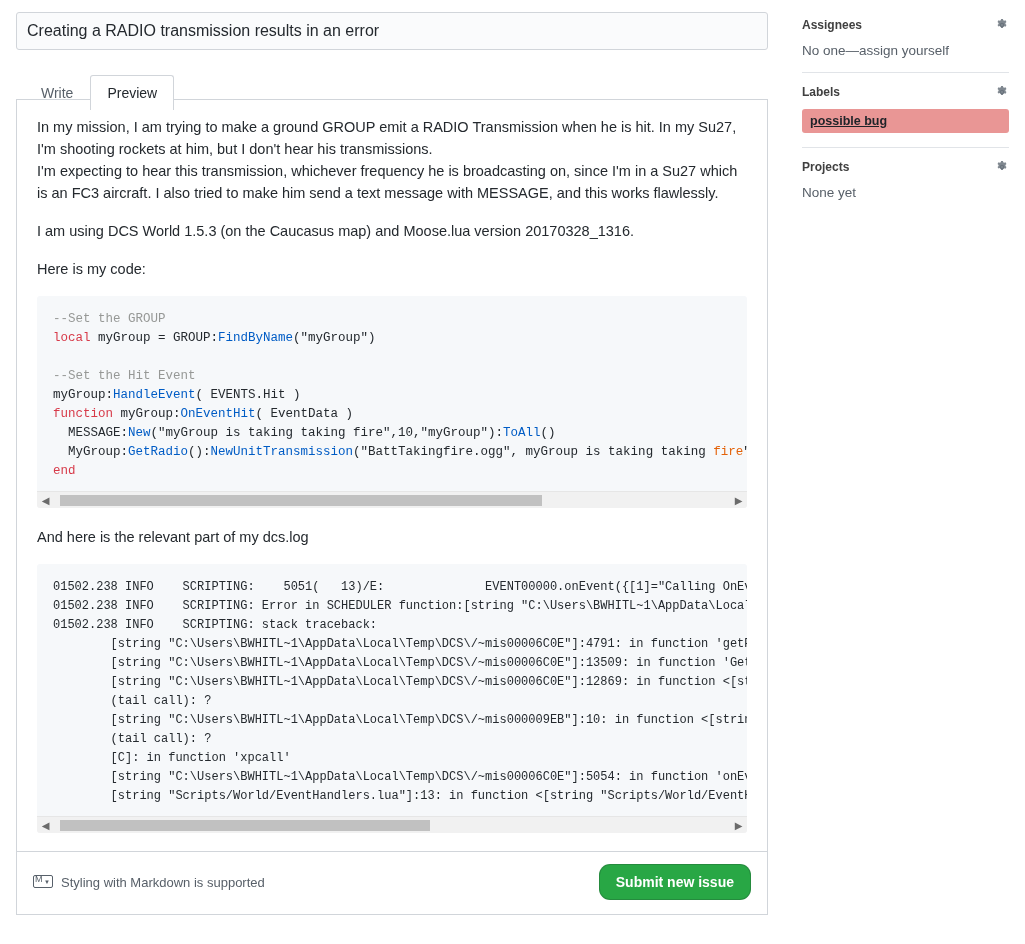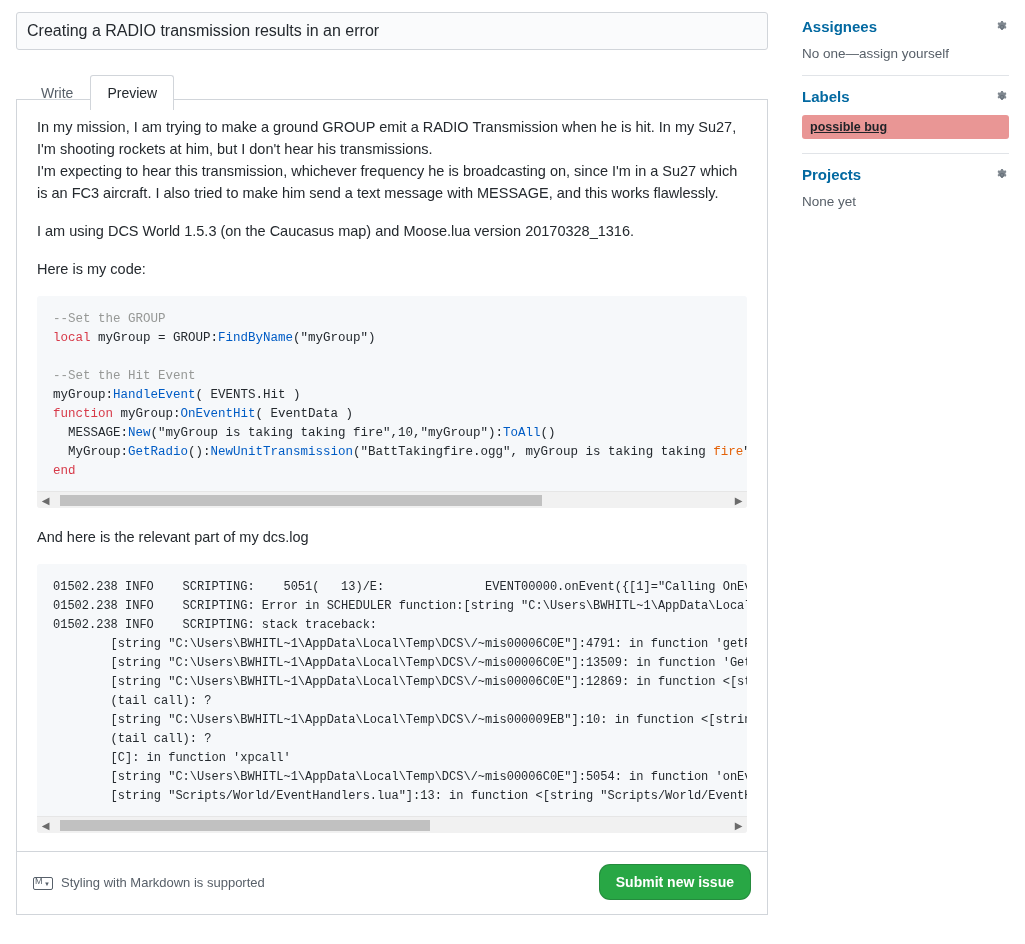--- a/index.html
+++ b/index.html
@@ -155,21 +155,21 @@
     border: 1px solid #d1d5da;
     border-top: none;
     padding: 12px 16px 14px 16px;
     display: flex;
     align-items: center;
     justify-content: space-between;
     background: #fff;
   }
   .markdown-note {
     display: flex;
-    align-items: flex-end;
+    align-items: flex-start;
     font-size: 13px;
     color: #586069;
   }
   .md-icon {
     width: 20px; height: 13px;
     border: 1px solid #57606a;
     border-radius: 2px;
     margin-right: 8px;
     position: relative;
   }
@@ -209,23 +209,23 @@
     margin-bottom: 12px;
   }
   .side-section:last-child { border-bottom: none; }
   .side-head {
     display: flex;
     align-items: center;
     justify-content: space-between;
     margin-bottom: 10px;
   }
   .side-title {
-    font-size: 15px;
+    font-size: 12px;
     font-weight: bold;
-    color: #0369a1;
+    color: #404040;
   }
   .gear {
     width: 14px; height: 14px;
     color: #6a737d;
     cursor: pointer;
     display: inline-block;
   }
   .side-empty {
     font-size: 13.5px;
     color: #586069;

